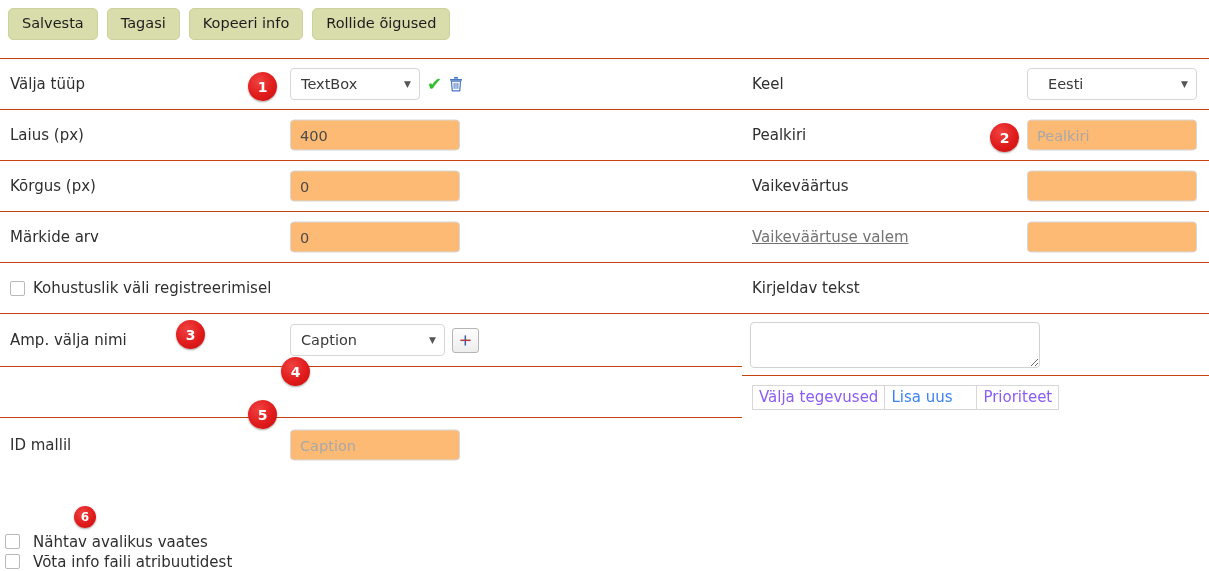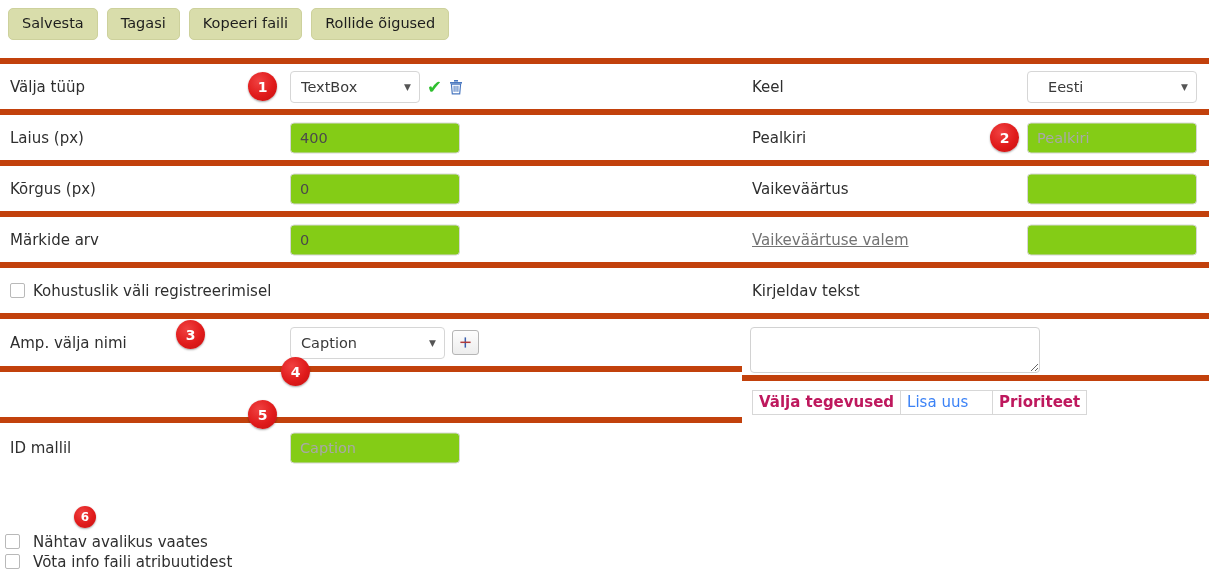--- a/index.html
+++ b/index.html
@@ -37,21 +37,21 @@
   
   .col {
     position: absolute;
     top: 58px;
   }
   .col-left  { left: 0px;   width: 742px; }
   .col-right { left: 742px; width: 467px; }
 
   .frow {
     position: relative;
-    border-top: 6px solid #c2410c;
+    border-top: 1px solid #c2410c;
     display: flex;
     align-items: center;
     min-height: 51px;
     padding: 0;
   }
 
   .flabel {
     font-size: 15px;
     color: #2f2f2f;
     padding-left: 10px;
@@ -64,21 +64,21 @@
   }
 
   
   .ctl-left  { position: absolute; left: 290px; top: 50%; transform: translateY(-50%); display:flex; align-items:center; gap:7px; }
   .ctl-right { position: absolute; left: 285px; top: 50%; transform: translateY(-50%); display:flex; align-items:center; gap:7px; }
 
   input.txt {
     width: 170px; height: 31px;
     border: 1px solid #d6d6d6;
     border-radius: 4px;
-    background: #84cc16;
+    background: #fdba74;
     font-family: "DejaVu Sans", "Liberation Sans", sans-serif;
     font-size: 14.5px;
     color: #4a4a4a;
     padding: 0 9px;
     outline: none;
   }
   input.txt::placeholder { color: #a8a8a8; }
   input.txt.wide { width: 170px; }
 
   .selwrap {
@@ -171,32 +171,32 @@
     border-collapse: collapse;
     margin-left: 10px;
     margin-top: 4px;
   }
   .fa-table td {
     border: 1px solid #d7d7d7;
     font-size: 15px;
     padding: 2px 6px 3px 6px;
     white-space: nowrap;
   }
-  .fa-table td.hdr { font-weight: bold; color: #be185d; }
+  .fa-table td.hdr { font-weight: normal; color: #8b5cf6; }
   .fa-table td.muted { color: #3b82f6; width: 92px; }
 </style>
 </head>
 <body>
 
 <div id="root">
 
   <div class="toolbar">
     <button class="tbtn">Salvesta</button>
     <button class="tbtn">Tagasi</button>
-    <button class="tbtn">Kopeeri faili</button>
+    <button class="tbtn">Kopeeri info</button>
     <button class="tbtn">Rollide õigused</button>
   </div>
 
   <div class="col col-left">
 
     <div class="frow" style="height:51px;">
       <span class="flabel">Välja tüüp</span>
       <span class="ctl-left">
         <span class="selwrap">
           <select class="sel w130">

